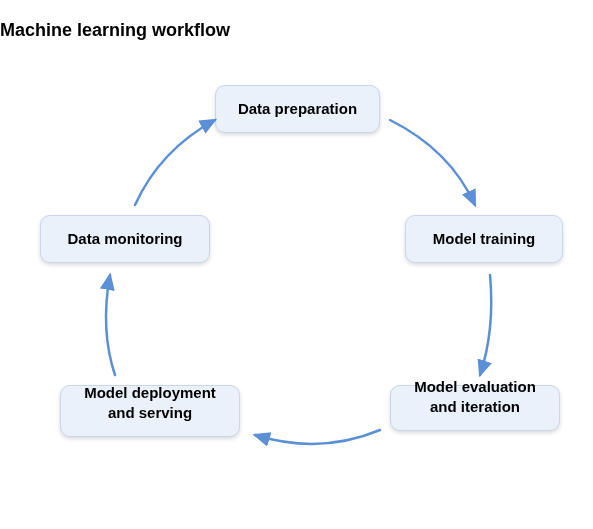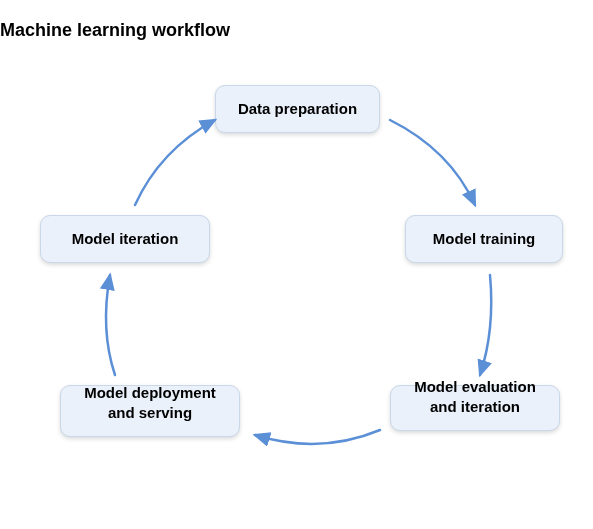--- a/index.html
+++ b/index.html
@@ -70,21 +70,21 @@
 <div class="node node-1">
   <span>Model training</span>
 </div>
 <div class="node node-2">
   <span>Model evaluation<br>and iteration</span>
 </div>
 <div class="node node-3">
   <span>Model deployment<br>and serving</span>
 </div>
 <div class="node node-4">
-  <span>Model iteration</span>
+  <span>Data monitoring</span>
 </div>
 
 <svg class="arrows" viewBox="0 0 593 529">
   <defs>
     <marker id="ah" markerWidth="10" markerHeight="10" refX="6" refY="3" orient="auto" markerUnits="strokeWidth">
       <path d="M0,0 L7,3 L0,6 Z" class="arrow-head"></path>
     </marker>
   </defs>
 
   <path class="arrow-path" d="M 390 120 Q 450 150 475 205" marker-end="url(#ah)"></path>

